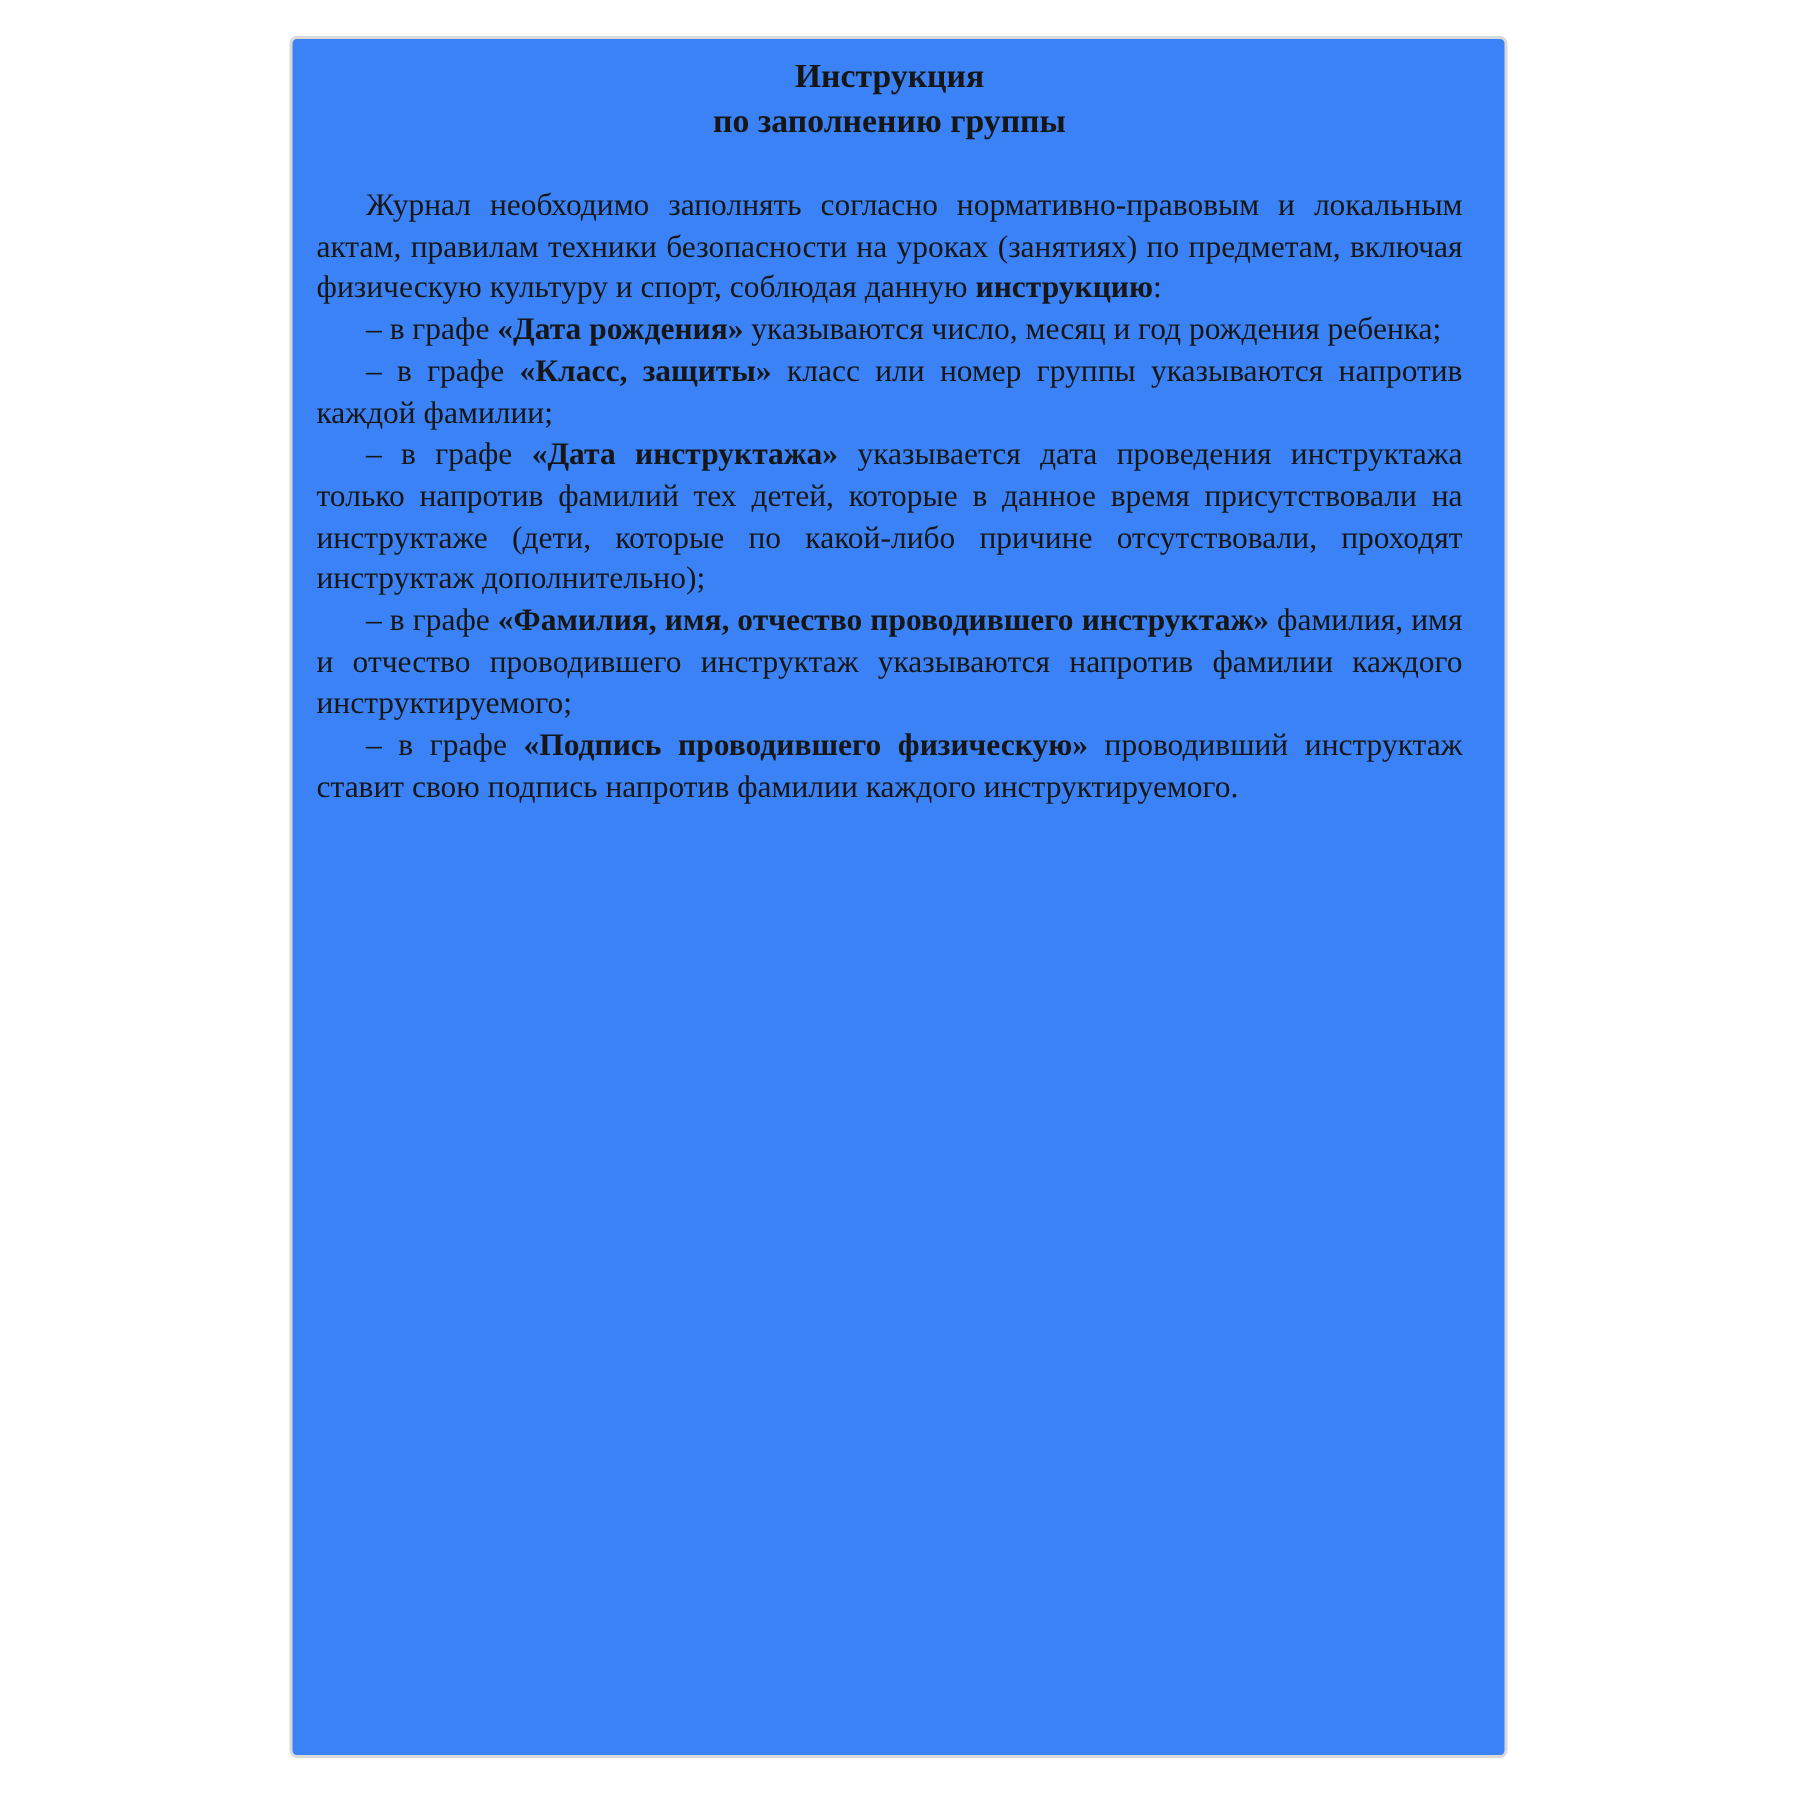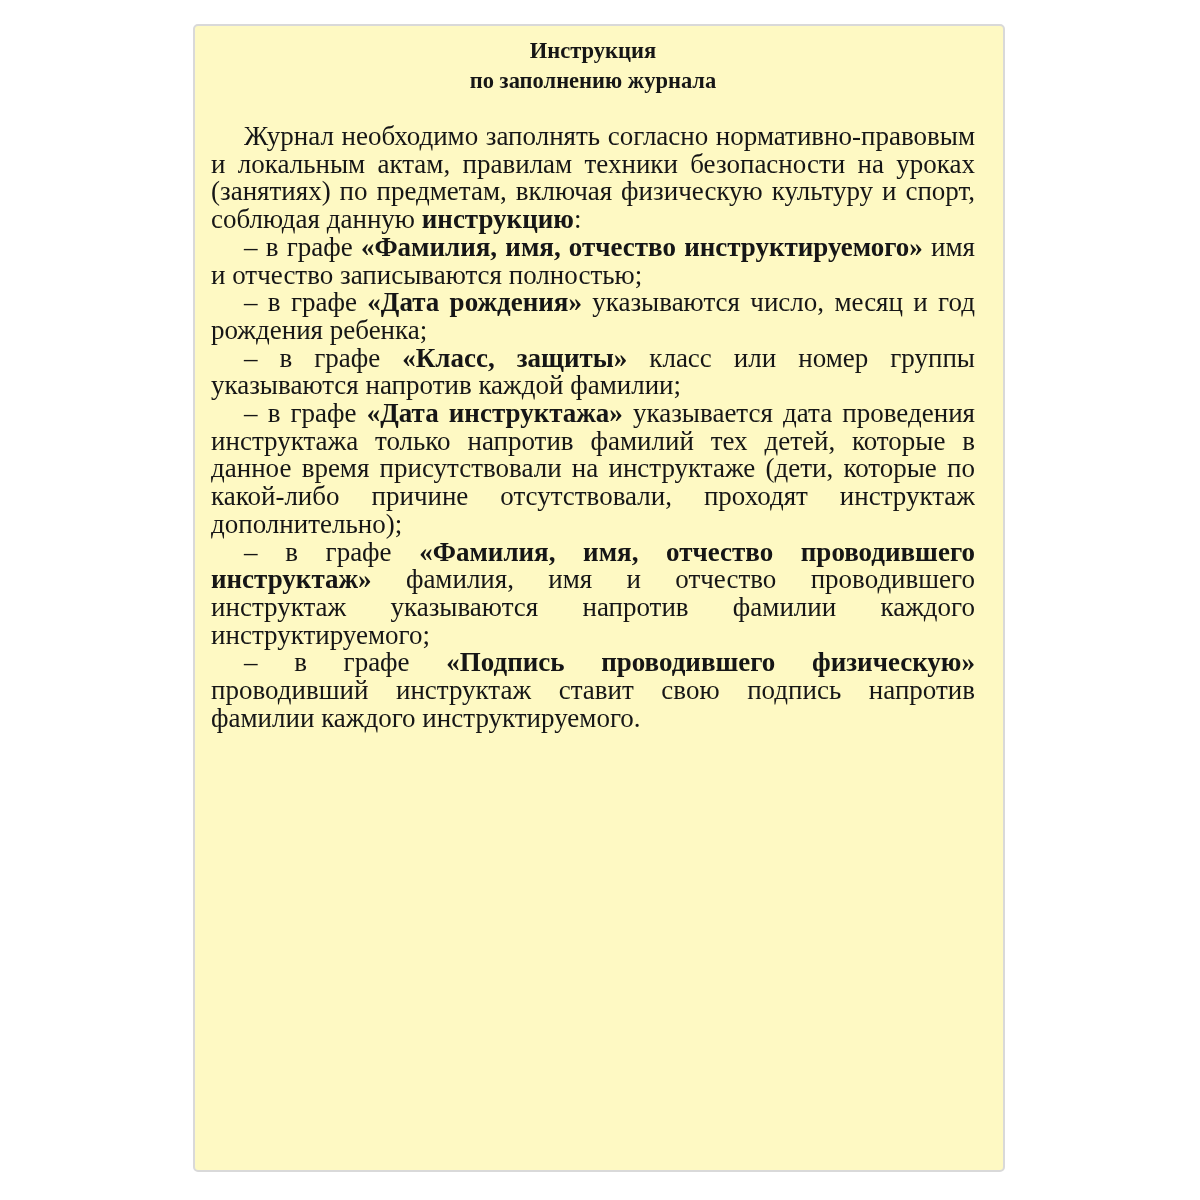--- a/index.html
+++ b/index.html
@@ -10,59 +10,58 @@
     background: #ffffff;
     font-family: "Liberation Serif", "DejaVu Serif", serif;
   }
   .sheet {
     position: absolute;
     left: 193px;
     top: 24px;
     width: 812px;
     height: 1148px;
     box-sizing: border-box;
-    background: #fef9c3;
+    background: #3b82f6;
     border: 2px solid #d9d9d9;
     border-radius: 5px;
   }
   .content {
     padding: 10px 28px 0 16px;
     color: #161616;
   }
   .title {
     text-align: center;
     font-weight: bold;
     font-size: 22.5px;
     line-height: 30px;
     margin: 0;
   }
   .doc-body {
     margin-top: 27px;
-    font-size: 27px;
+    font-size: 21px;
     line-height: 27.7px;
     text-align: justify;
   }
   .doc-body p.para {
     margin: 0;
     text-indent: 33px;
   }
   .doc-body b { font-weight: bold; }
 </style>
 </head>
 <body>
 
 <div class="sheet">
   <div class="content">
     <h1 class="title">
       <span>Инструкция</span><br>
-      <span>по заполнению журнала</span>
+      <span>по заполнению группы</span>
     </h1>
     <div class="doc-body">
         <p class="para"><span>Журнал необходимо заполнять согласно нормативно-правовым и локальным актам, правилам техники безопасности на уроках (занятиях) по предметам, включая физическую культуру и спорт, соблюдая данную </span><b>инструкцию</b><span>:</span></p>
-        <p class="para"><span>– в графе </span><b>«Фамилия, имя, отчество инструктируемого»</b><span> имя и отчество записываются полностью;</span></p>
         <p class="para"><span>– в графе </span><b>«Дата рождения»</b><span> указываются число, месяц и год рождения ребенка;</span></p>
         <p class="para"><span>– в графе </span><b>«Класс, защиты»</b><span> класс или номер группы указываются напротив каждой фамилии;</span></p>
         <p class="para"><span>– в графе </span><b>«Дата инструктажа»</b><span> указывается дата проведения инструктажа только напротив фамилий тех детей, которые в данное время присутствовали на инструктаже (дети, которые по какой-либо причине отсутствовали, проходят инструктаж дополнительно);</span></p>
         <p class="para"><span>– в графе </span><b>«Фамилия, имя, отчество проводившего инструктаж»</b><span> фамилия, имя и отчество проводившего инструктаж указываются напротив фамилии каждого инструктируемого;</span></p>
         <p class="para"><span>– в графе </span><b>«Подпись проводившего физическую»</b><span> проводивший инструктаж ставит свою подпись напротив фамилии каждого инструктируемого.</span></p>
       </div>
   </div>
 </div>
 
 </body></html>

